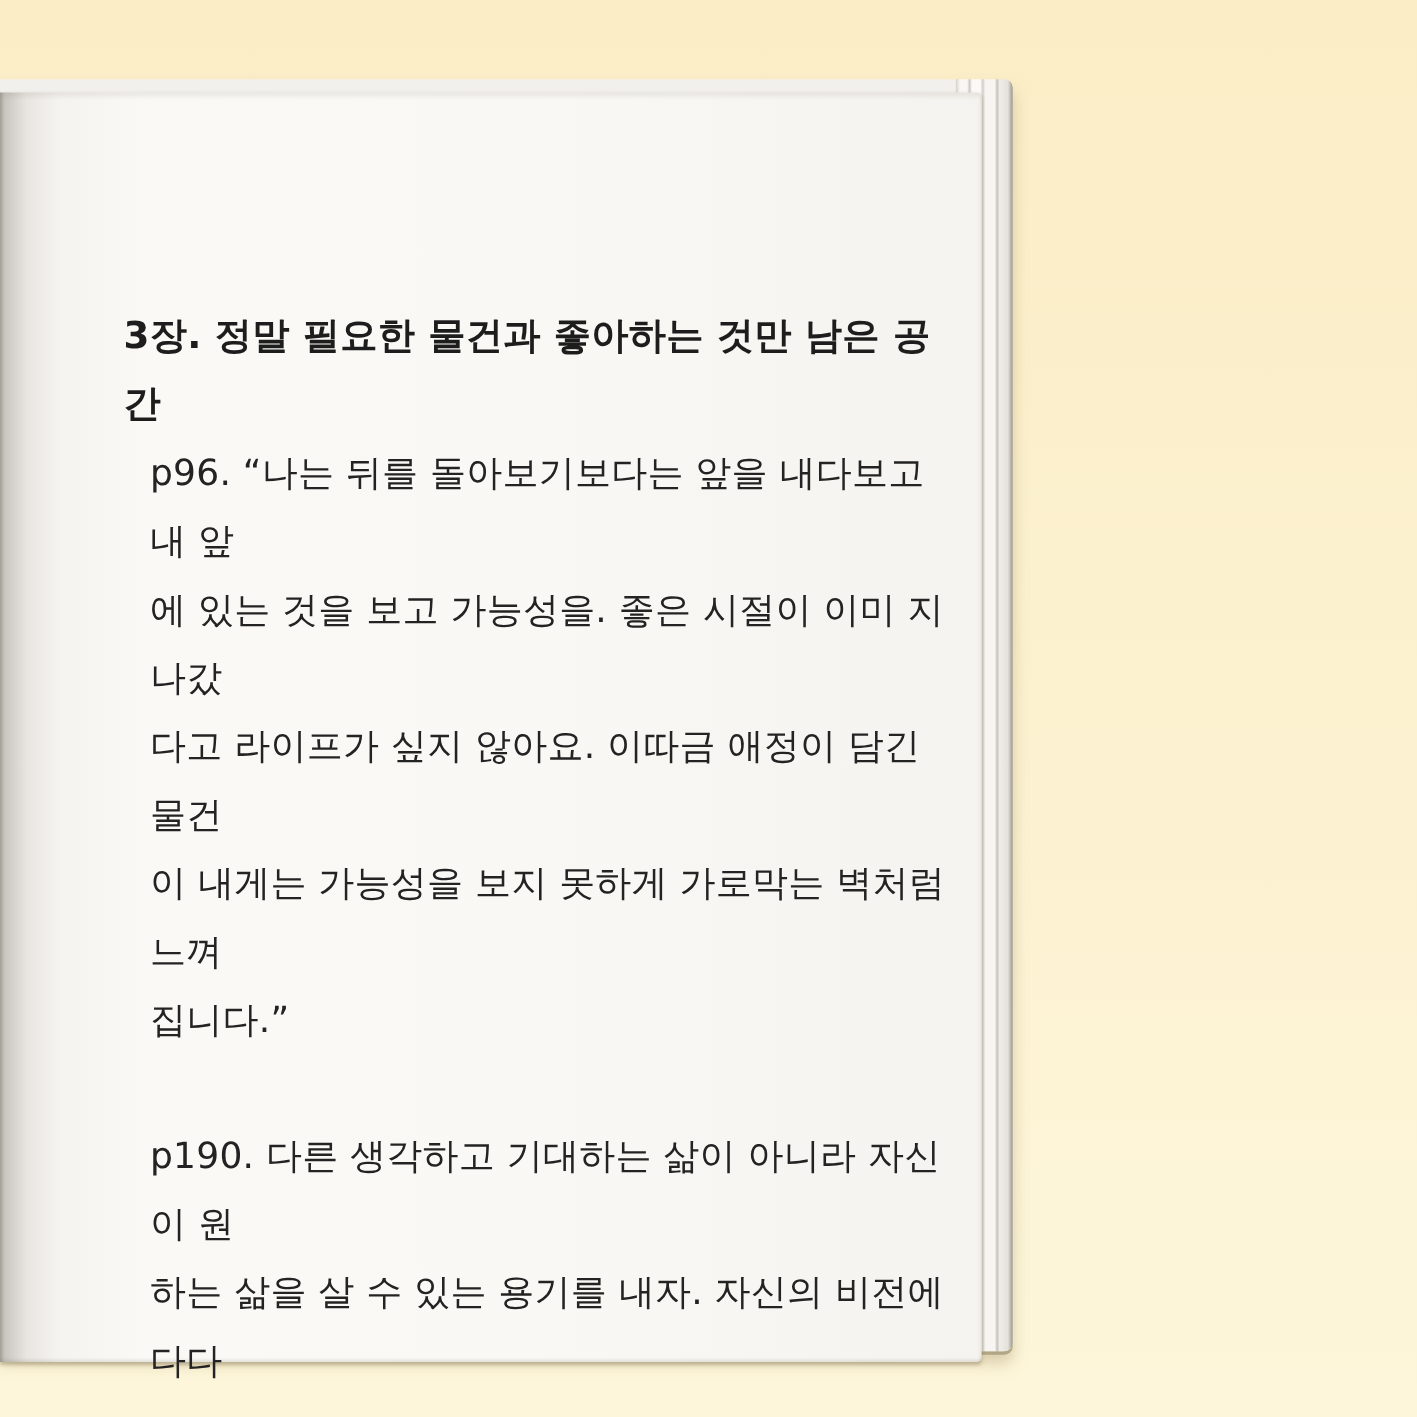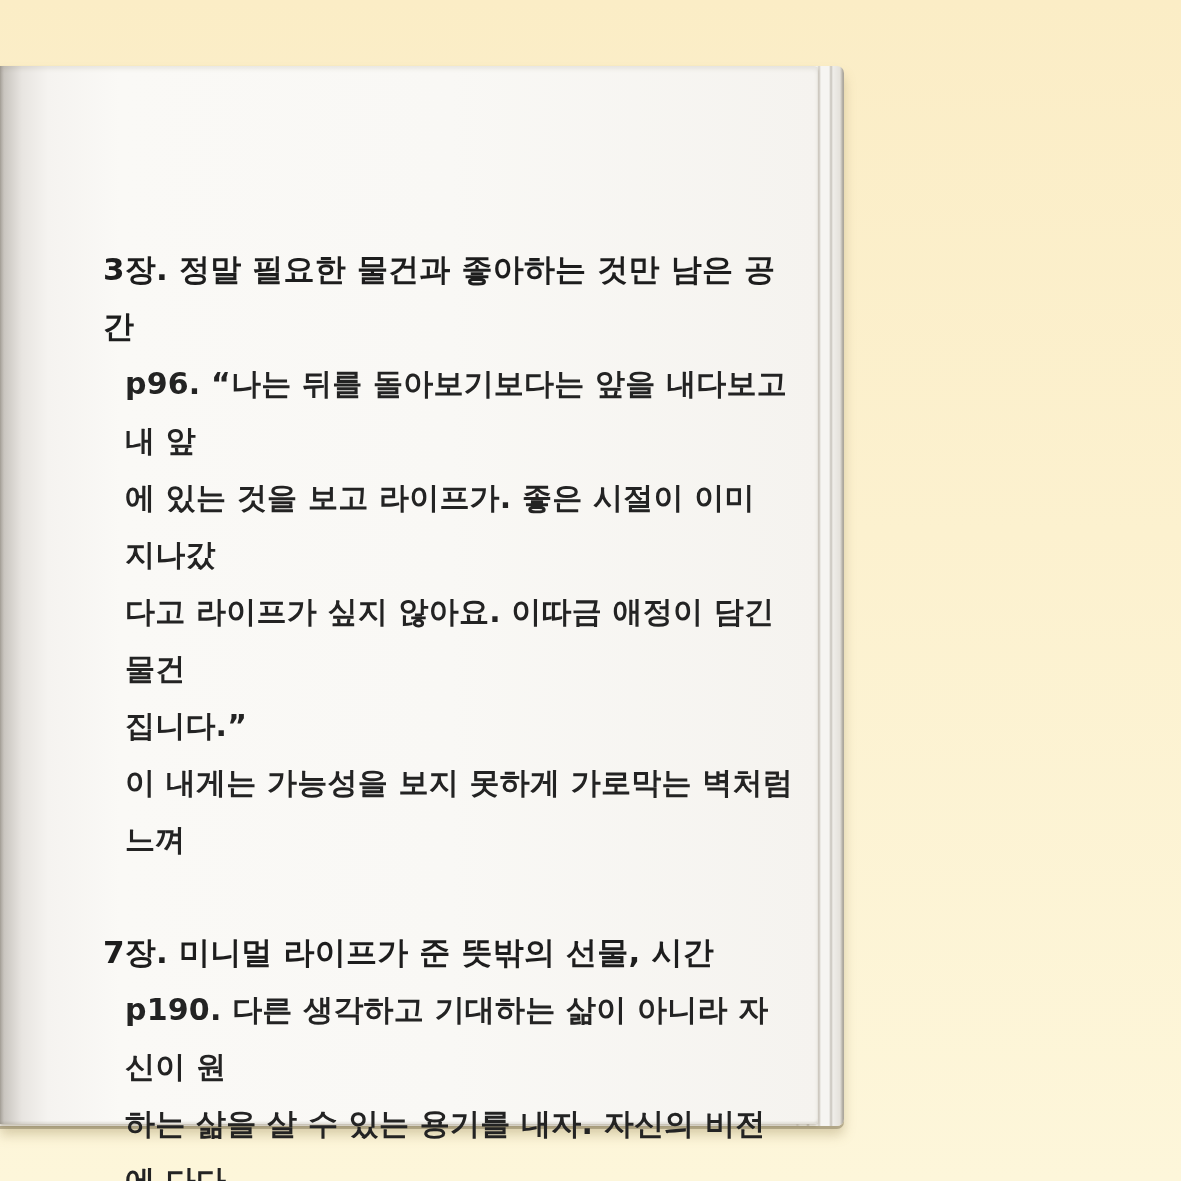--- a/index.html
+++ b/index.html
@@ -42,21 +42,21 @@
         #f6f5f2 829px, #c6c2ba 831px,
         #efede9 833px, #e4e1db 840px,
         #aca79d 843px, #aca79d 844px);
     box-shadow: 0 3px 0 rgba(140, 130, 100, 0.55), 0 9px 12px rgba(150, 130, 80, 0.35);
   }
 
   
   .page {
     position: absolute;
     left: 0;
-    top: 4px;
+    top: 15px;
     width: 818px;
     height: 1058px;
     border-radius: 0 4px 4px 0;
     background: linear-gradient(90deg,
       #aba69f 0px, #c9c5bf 4px, #e8e5e1 22px, #f5f3f0 48px,
       #faf9f6 120px, #f9f8f5 55%, #f5f3ef 100%);
     box-shadow:
       inset 0 3px 4px rgba(90, 80, 60, 0.10),
       inset 0 -2px 2px rgba(90, 80, 60, 0.12),
       0 2px 3px rgba(110, 95, 60, 0.35);
@@ -75,45 +75,44 @@
   }
   .section-heading {
     margin: 0;
     font-size: 31px;
     font-weight: 700;
     line-height: 57px;
     color: #1d1d1d;
   }
   .quote-line {
     margin: 0 0 0 22px;
-    font-weight: 700;
+    font-weight: 400;
   }
   .section + .section {
     margin-top: 56px;
   }
 </style>
 </head>
 <body>
 
 <div class="book">
   <div class="page-stack"></div>
   <div class="page">
     <div class="content">
 
       <div class="section">
         <h2 class="section-heading">3장. 정말 필요한 물건과 좋아하는 것만 남은 공간</h2>
         <p class="quote-line">p96. “나는 뒤를 돌아보기보다는 앞을 내다보고 내 앞</p>
-        <p class="quote-line">에 있는 것을 보고 라이프가. 좋은 시절이 이미 지나갔</p>
+        <p class="quote-line">에 있는 것을 보고 가능성을. 좋은 시절이 이미 지나갔</p>
         <p class="quote-line">다고 라이프가 싶지 않아요. 이따금 애정이 담긴 물건</p>
+        <p class="quote-line">이 내게는 가능성을 보지 못하게 가로막는 벽처럼 느껴</p>
         <p class="quote-line">집니다.”</p>
-        <p class="quote-line">이 내게는 가능성을 보지 못하게 가로막는 벽처럼 느껴</p>
       </div>
 
       <div class="section">
-        <h2 class="section-heading">7장. 미니멀 라이프가 준 뜻밖의 선물, 시간</h2>
         <p class="quote-line">p190. 다른 생각하고 기대하는 삶이 아니라 자신이 원</p>
         <p class="quote-line">하는 삶을 살 수 있는 용기를 내자. 자신의 비전에 다다</p>
 
       </div>
 
     </div>
   </div>
 </div>
 
 </body></html>

